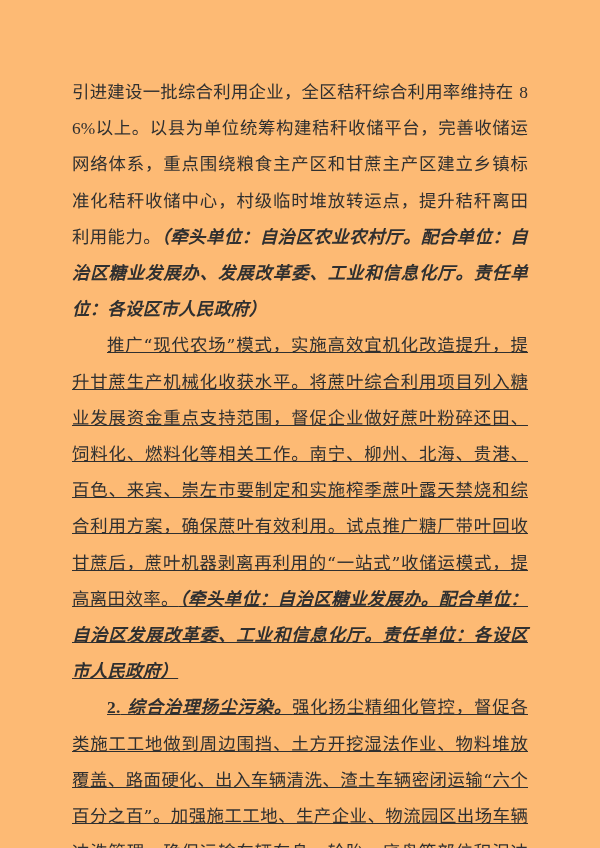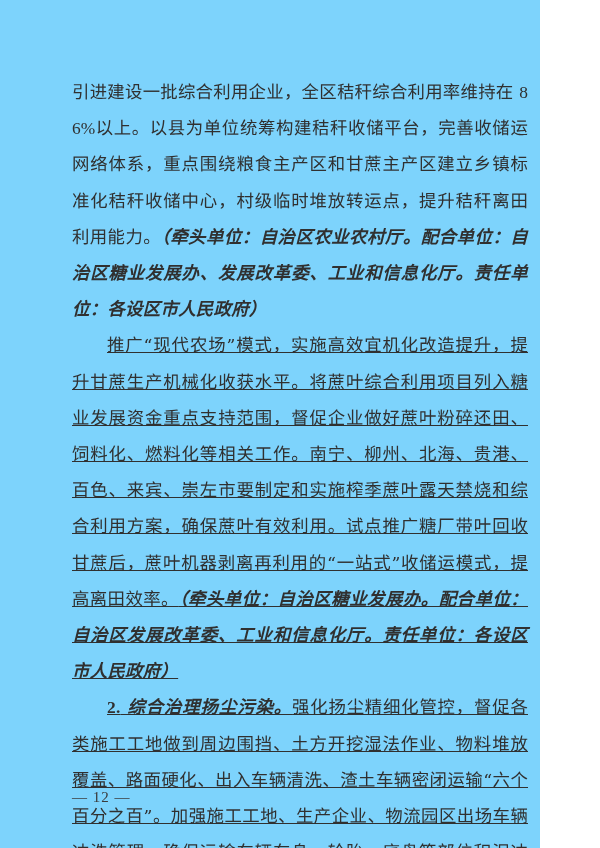--- a/index.html
+++ b/index.html
@@ -3,23 +3,23 @@
 <meta charset="utf-8">
 <title>Document Page 12</title>
 <style>
   html, body {
     margin: 0;
     padding: 0;
     background: #ffffff;
   }
   .page {
     position: relative;
-    width: 540px;
+    width: 600px;
     height: 848px;
-    background: #7dd3fc;
+    background: #fdba74;
     overflow: hidden;
     font-family: "DejaVu Serif", "Liberation Serif", serif;
     color: #2b2b2b;
     -webkit-font-smoothing: antialiased;
   }
   .text-body {
     position: absolute;
     left: 72px;
     top: 74px;
     width: 456px;
@@ -77,15 +77,14 @@
 <body>
 
 <div class="page">
 
   <div class="text-body">
       <p class="para"><span>引进建设一批综合利用企业，全区秸秆综合利用率维持在 </span><span class="num">86%</span><span>以上。以县为单位统筹构建秸秆收储平台，完善收储运网络体系，重点围绕粮食主产区和甘蔗主产区建立乡镇标准化秸秆收储中心，村级临时堆放转运点，提升秸秆离田利用能力。</span><span class="kai">（牵头单位：自治区农业农村厅。配合单位：自治区糖业发展办、发展改革委、工业和信息化厅。责任单位：各设区市人民政府）</span></p>
       <p class="para indent"><span>推广“现代农场”模式，实施高效宜机化改造提升，提升甘蔗生产机械化收获水平。将蔗叶综合利用项目列入糖业发展资金重点支持范围，督促企业做好蔗叶粉碎还田、饲料化、燃料化等相关工作。南宁、柳州、北海、贵港、百色、来宾、崇左市要制定和实施榨季蔗叶露天禁烧和综合利用方案，确保蔗叶有效利用。试点推广糖厂带叶回收甘蔗后，蔗叶机器剥离再利用的“一站式”收储运模式，提高离田效率。</span><span class="kai">（牵头单位：自治区糖业发展办。配合单位：自治区发展改革委、工业和信息化厅。责任单位：各设区市人民政府）</span></p>
       <p class="para indent"><span class="num-b">2.</span><span class="kai-head"> 综合治理扬尘污染。</span><span>强化扬尘精细化管控，督促各类施工工地做到周边围挡、土方开挖湿法作业、物料堆放覆盖、路面硬化、出入车辆清洗、渣土车辆密闭运输“六个百分之百”。加强施工工地、生产企业、物流园区出场车辆冲洗管理，确保运输车辆车身、轮胎、底盘等部位积泥冲洗干净后方可出场，确保出入口两侧 </span></p>
     </div>
 
-  <div class="footer">— 12 —</div>
 
 </div>
 
 </body></html>

